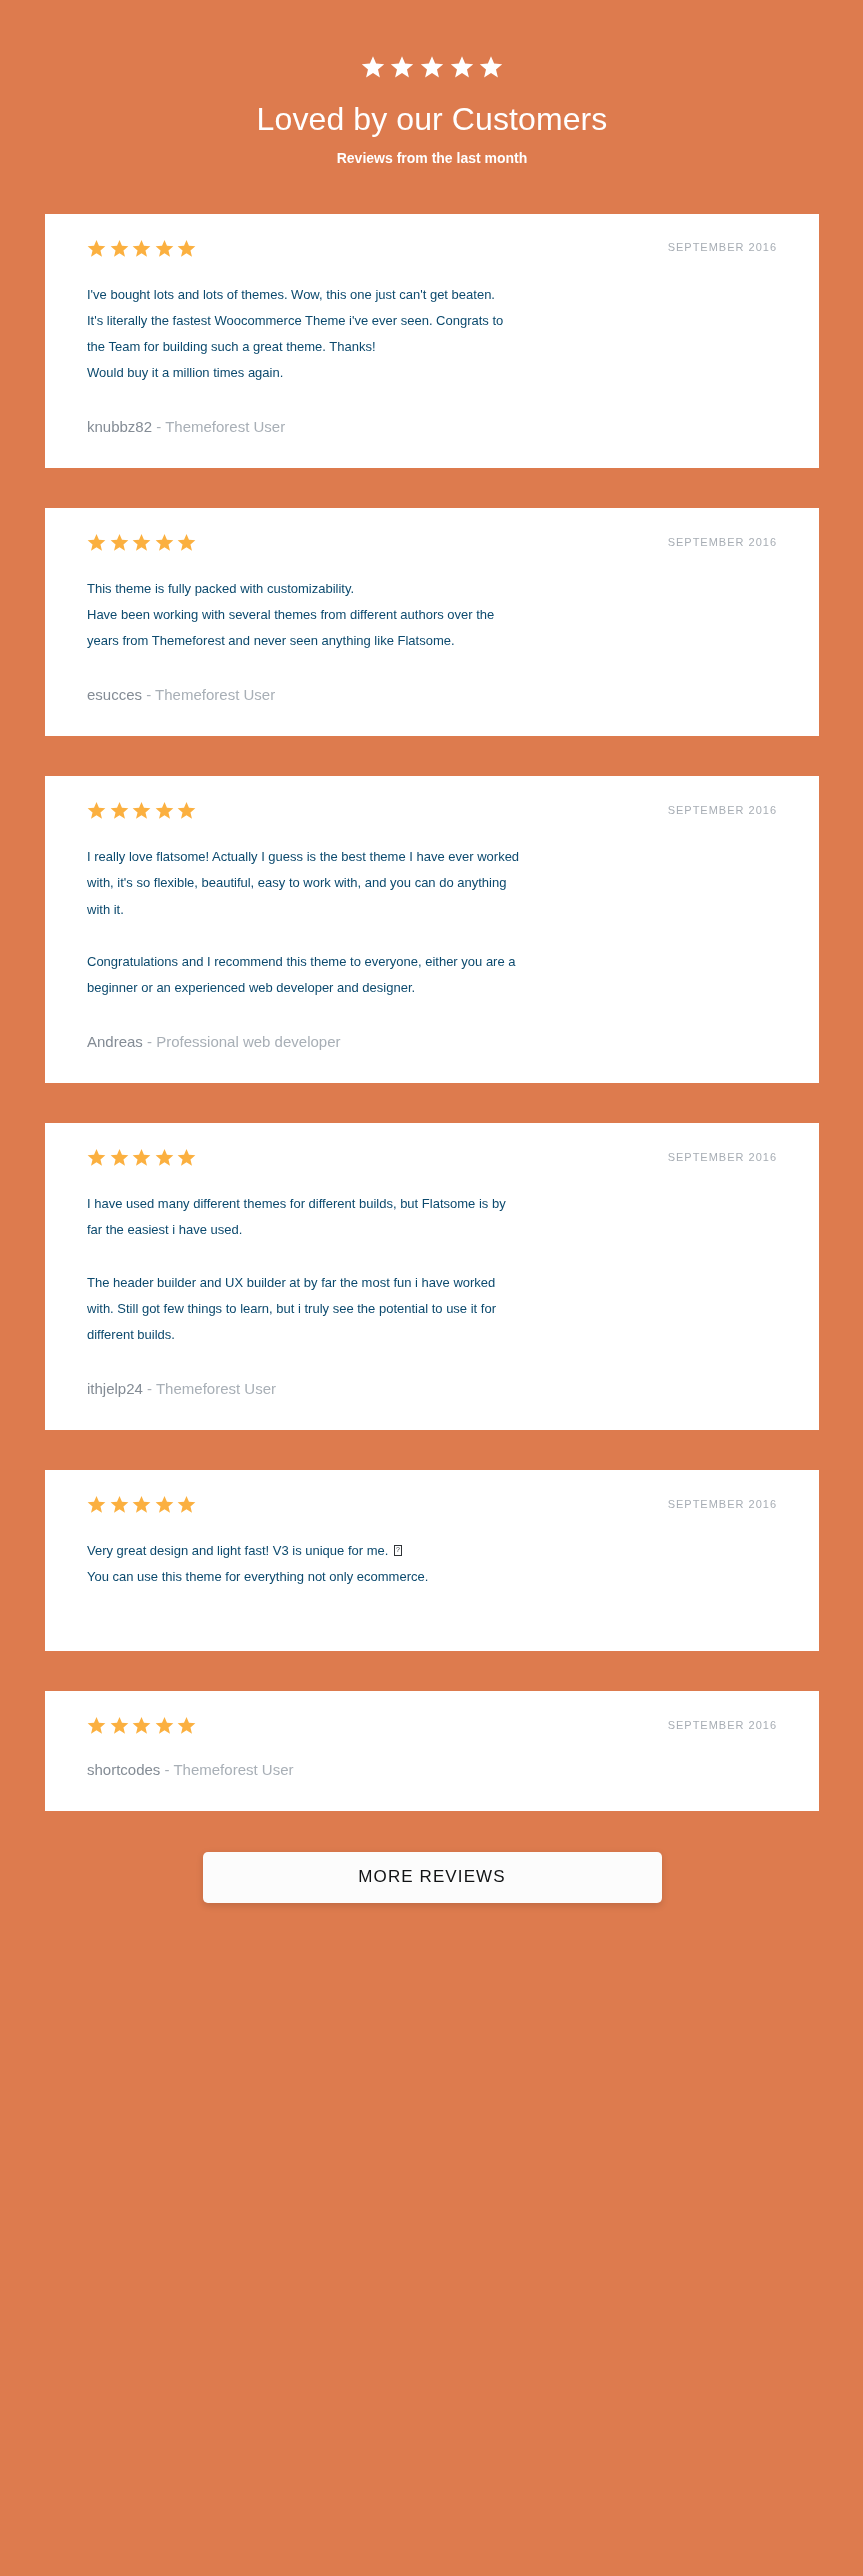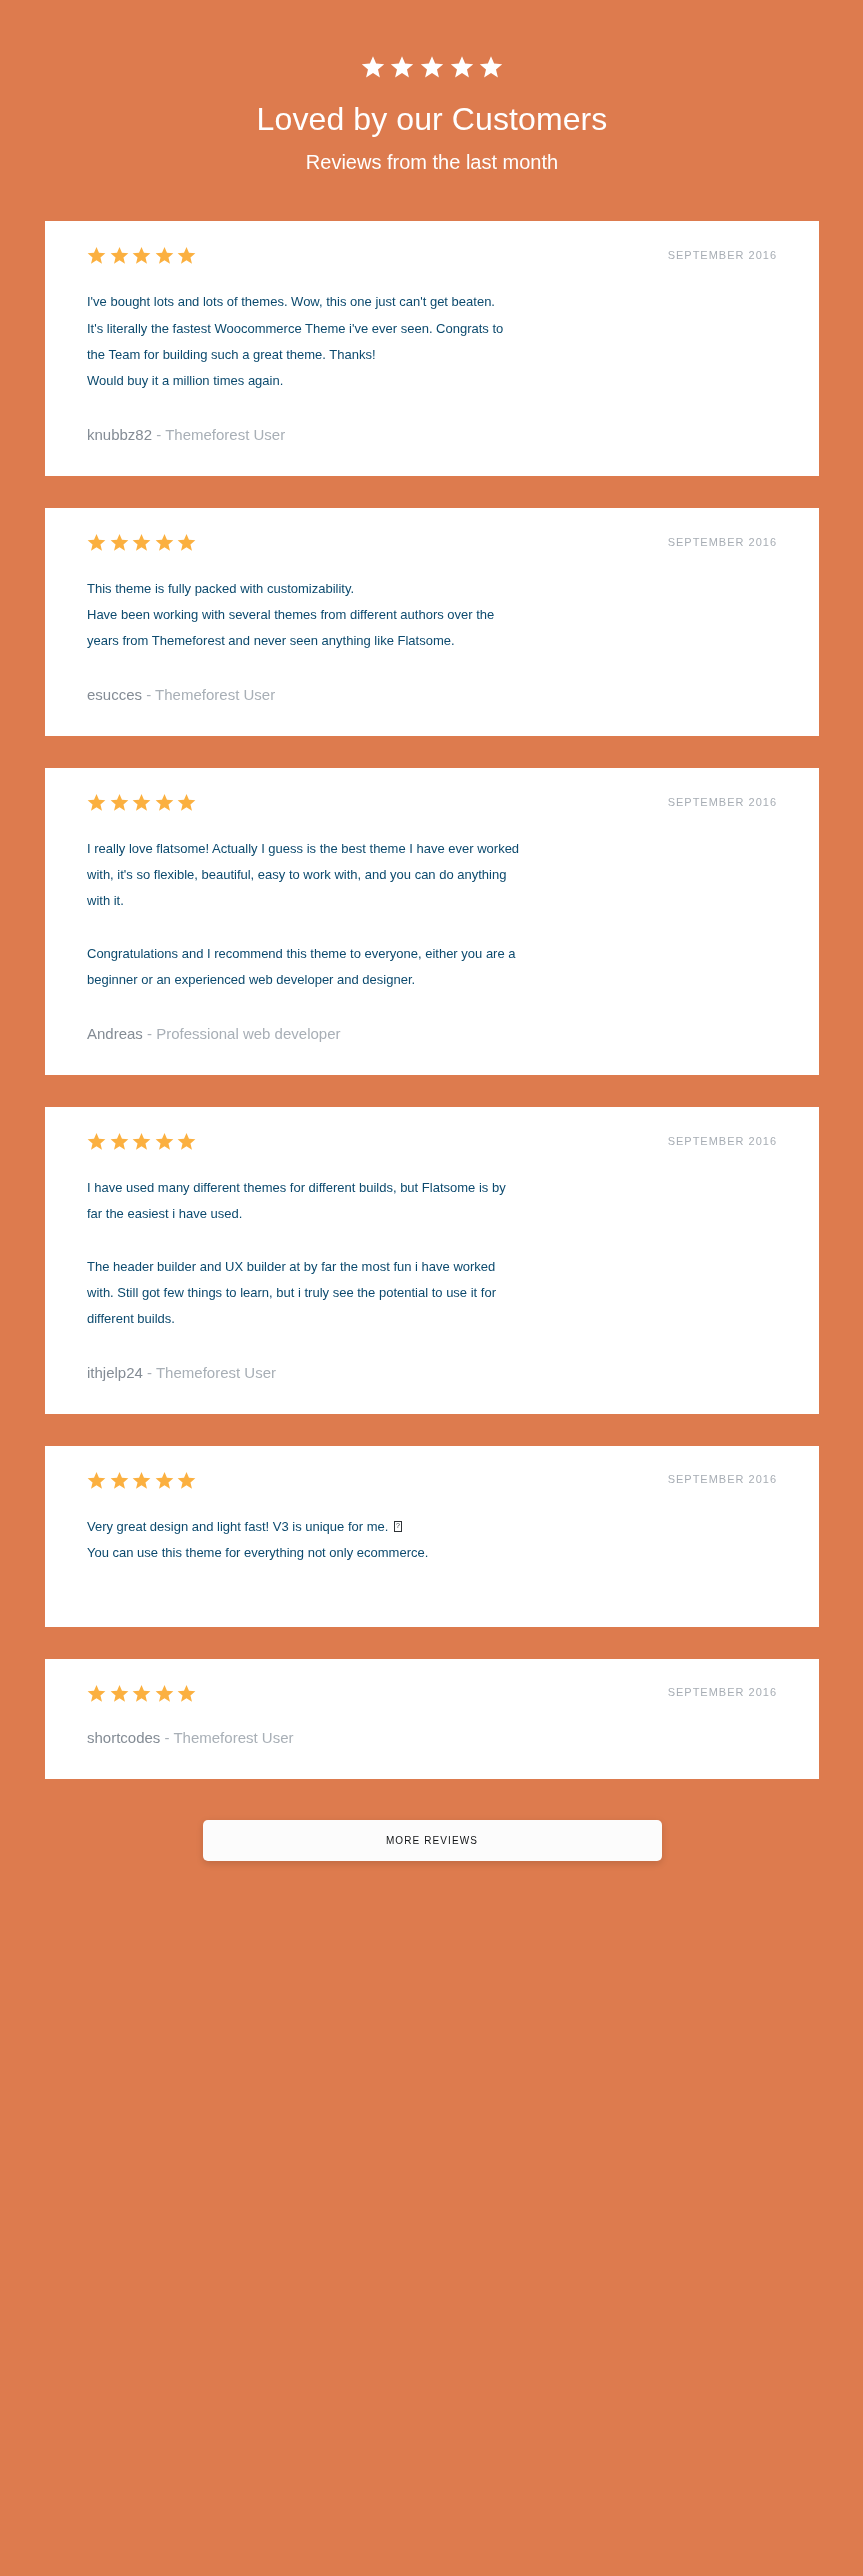--- a/index.html
+++ b/index.html
@@ -28,33 +28,33 @@
   .hero-title {
     color: #ffffff;
     font-size: 32px;
     font-weight: 400;
     letter-spacing: 0.1px;
     line-height: 1.15;
     margin-bottom: 11.2px;
   }
   .hero-sub {
     color: #ffffff;
-    font-size: 20px;
-    font-weight: 400;
+    font-size: 14px;
+    font-weight: 700;
     line-height: 1.3;
     margin-bottom: 0;
   }
 
   
   .reviews {
     margin-top: 46px;
     padding: 0 45px;
     display: flex;
     flex-direction: column;
-    gap: 32px;
+    gap: 40px;
   }
   .review-card {
     background: #ffffff;
     padding: 25px 42px 31px 42px;
   }
   .card-top {
     display: flex;
     align-items: flex-start;
     justify-content: space-between;
     margin-bottom: 24px;
@@ -98,21 +98,21 @@
     margin-top: 41px;
     display: flex;
     justify-content: center;
   }
   .more-button {
     background: #fcfcfc;
     color: #111315;
     border: none;
     border-radius: 4.9px;
     font-family: "Liberation Sans", sans-serif;
-    font-size: 10px;
+    font-size: 17px;
     font-weight: 400;
     letter-spacing: 1.1px;
     text-transform: uppercase;
     padding: 15.4px 63px;
     min-width: 459px;
     text-align: center;
     cursor: pointer;
     box-shadow: 0 2.1px 7px rgba(0,0,0,0.13);
   }
   .tofu {

